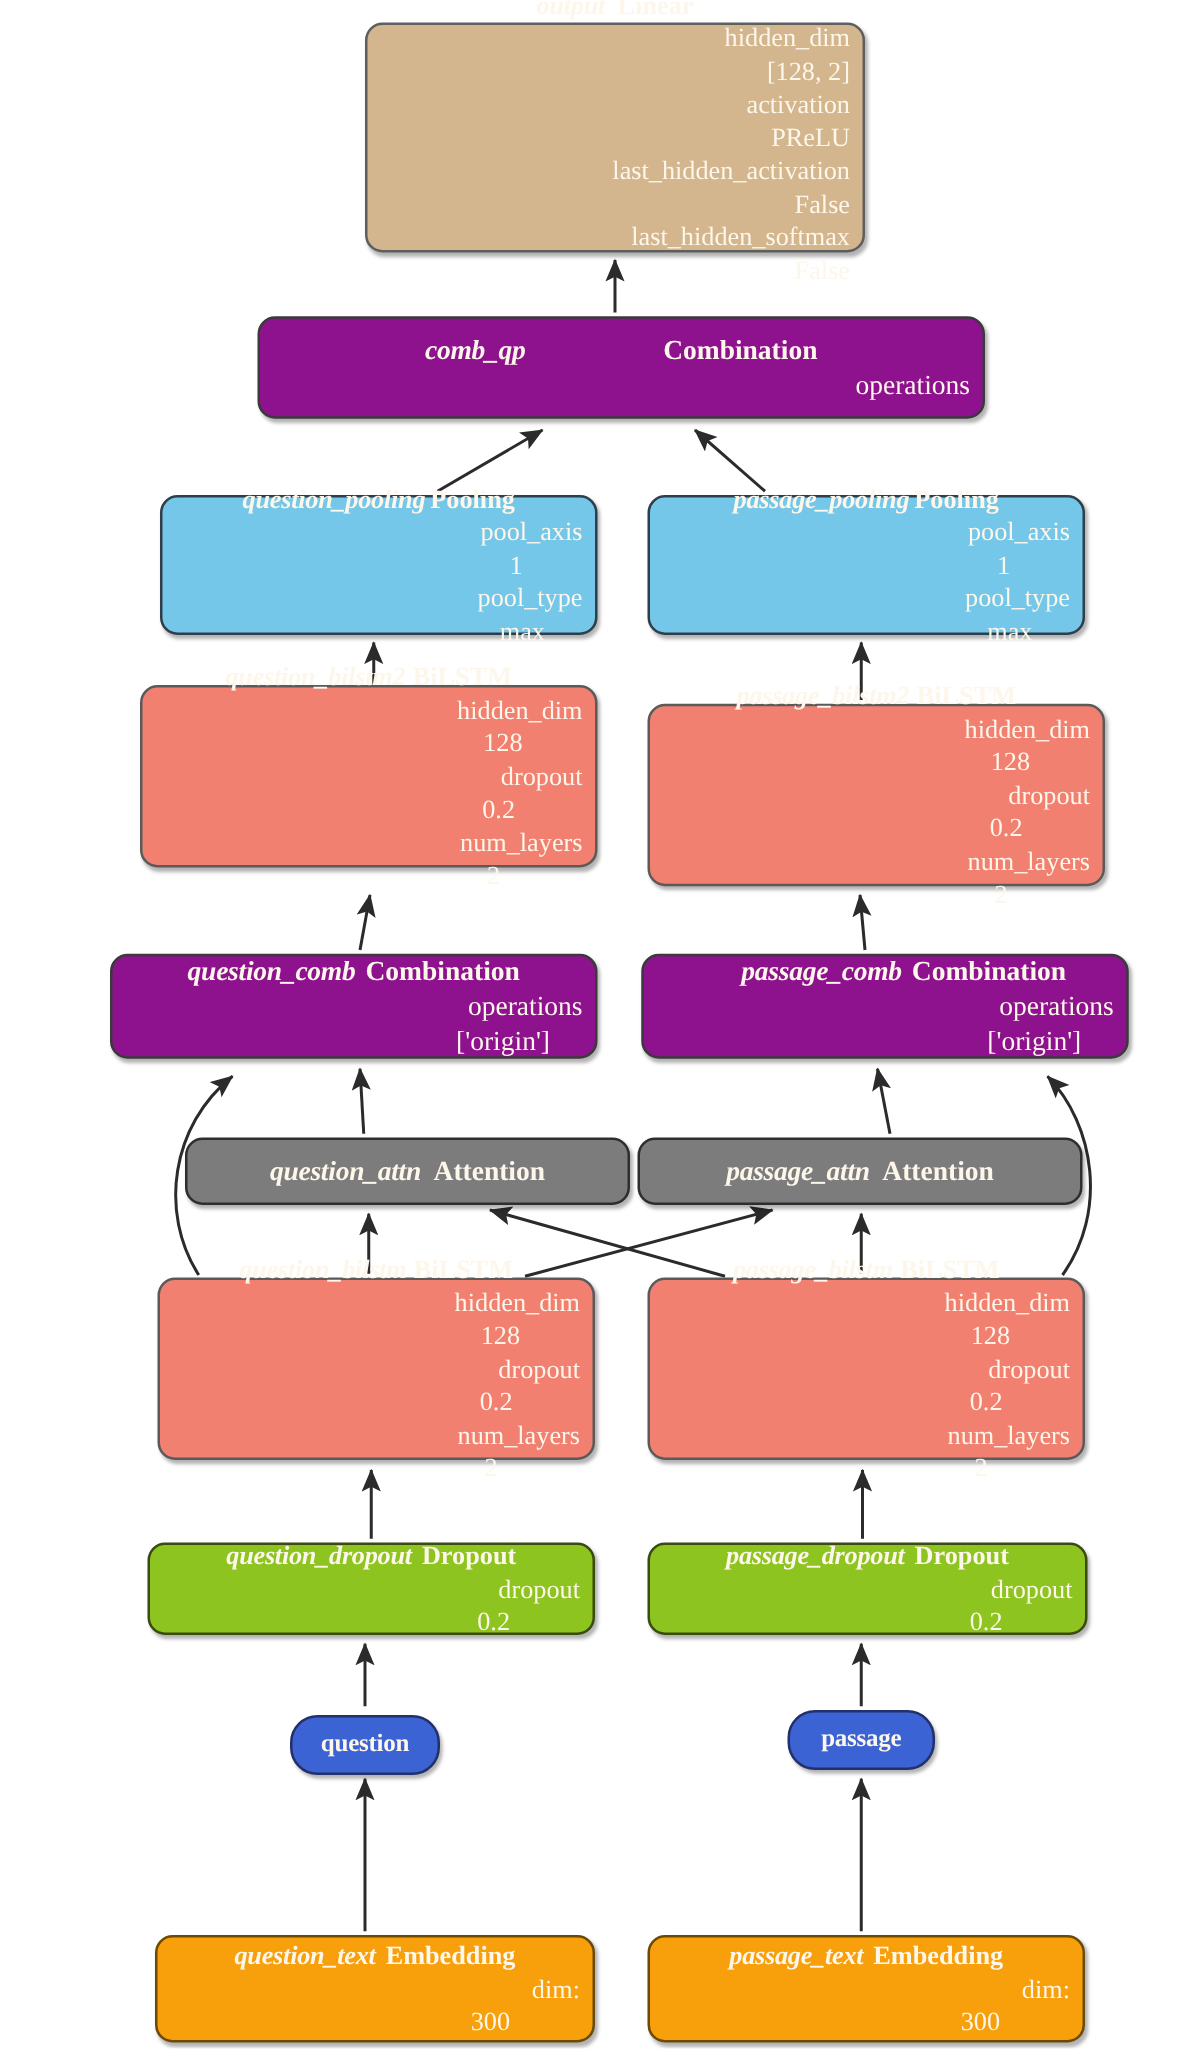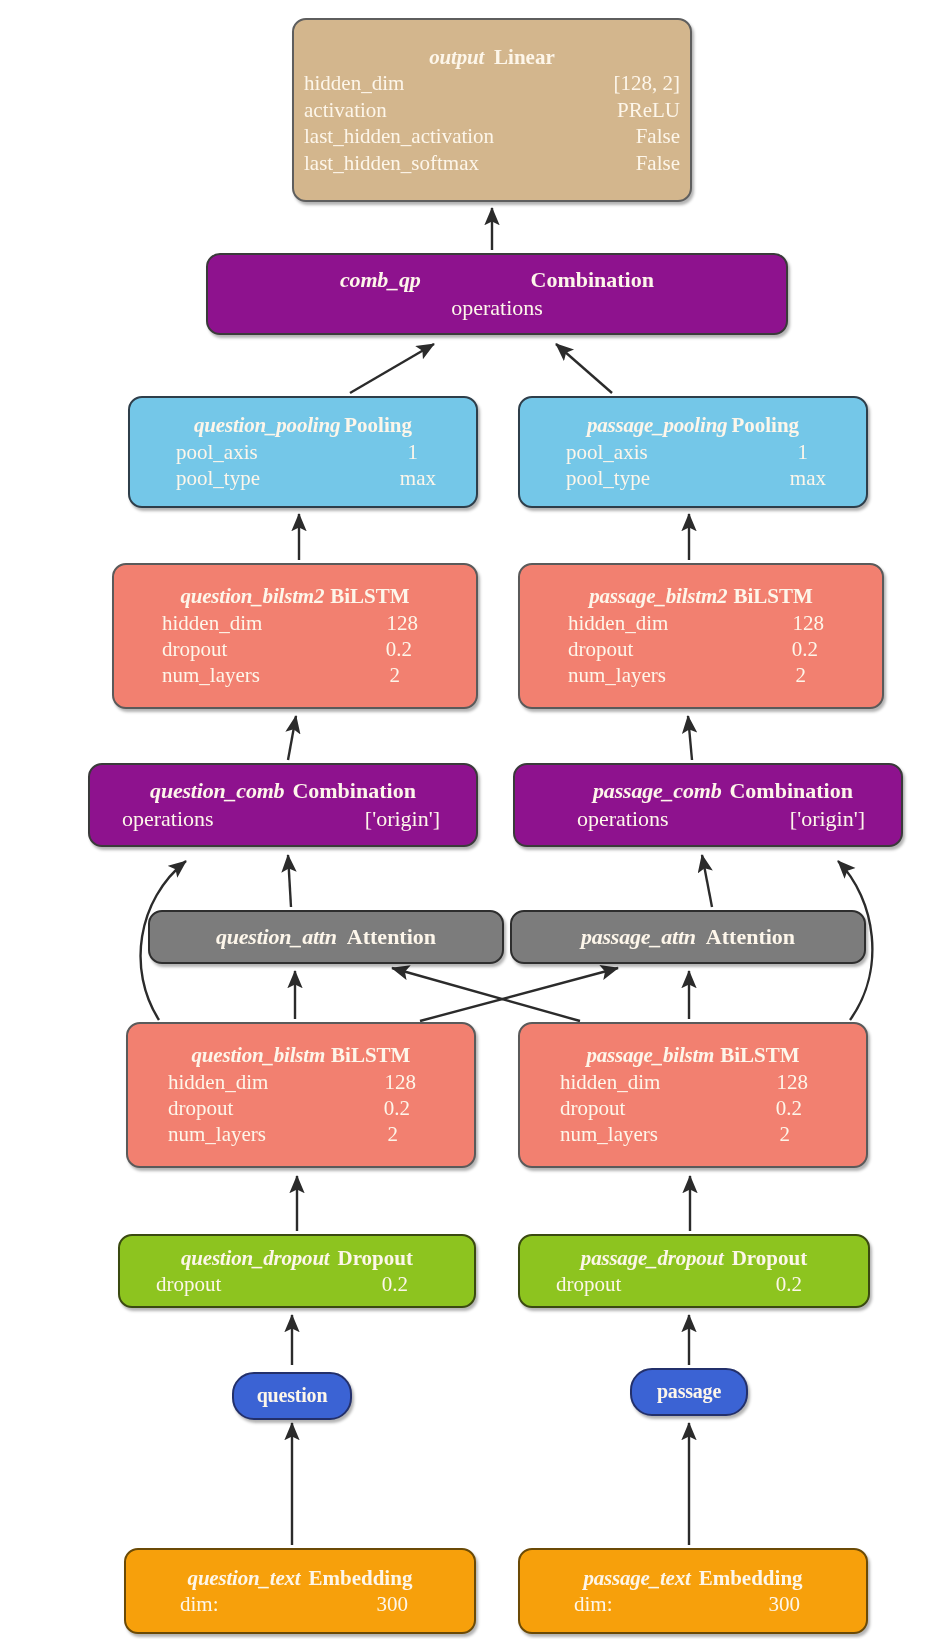--- a/index.html
+++ b/index.html
@@ -49,24 +49,25 @@
     font-style: italic;
     font-weight: bold;
     letter-spacing: -0.2px;
   }
   .node .hdr .ty {
     font-weight: bold;
     margin-left: 10px;
   }
   .row {
     display: flex;
-    align-items: center;
+    align-items: flex-end;
     justify-content: space-between;
     line-height: 1.26;
     white-space: nowrap;
+    flex-direction: column;
   }
   .row .k { flex: 0 0 auto; }
   .row .v { flex: 0 0 auto; font-weight: normal; }
   .row.centered {
     justify-content: center;
     gap: 10px;
   }
 
   
   .n-linear      { background: #d3b68d; border-color: #5e5e5e; }
@@ -83,21 +84,21 @@
     font-weight: bold;
   }
 
   
   #node-output        { left: 292px;  top: 18px;   width: 400px; height: 184px; font-size: 21px; }
   #node-comb_qp       { left: 206px;  top: 253px;  width: 582px; height: 82px;  font-size: 22px; }
 
   #node-question_pooling { left: 128px; top: 396px;  width: 350px; height: 112px; font-size: 21px; }
   #node-passage_pooling  { left: 518px; top: 396px;  width: 350px; height: 112px; font-size: 21px; }
 
-  #node-question_bilstm2 { left: 112px; top: 563px;  width: 366px; height: 146px; font-size: 21px; }
+  #node-question_bilstm2 { left: 112px; top: 548px;  width: 366px; height: 146px; font-size: 21px; }
   #node-passage_bilstm2  { left: 518px; top: 563px;  width: 366px; height: 146px; font-size: 21px; }
 
   #node-question_comb    { left: 88px;  top: 763px;  width: 390px; height: 84px;  font-size: 22px; }
   #node-passage_comb     { left: 513px; top: 763px;  width: 390px; height: 84px;  font-size: 22px; padding-left: 40px; }
 
   #node-question_attn    { left: 148px; top: 910px;  width: 356px; height: 54px;  font-size: 22px; }
   #node-passage_attn     { left: 510px; top: 910px;  width: 356px; height: 54px;  font-size: 22px; }
 
   #node-question_bilstm  { left: 126px; top: 1022px; width: 350px; height: 146px; font-size: 21px; }
   #node-passage_bilstm   { left: 518px; top: 1022px; width: 350px; height: 146px; font-size: 21px; }

